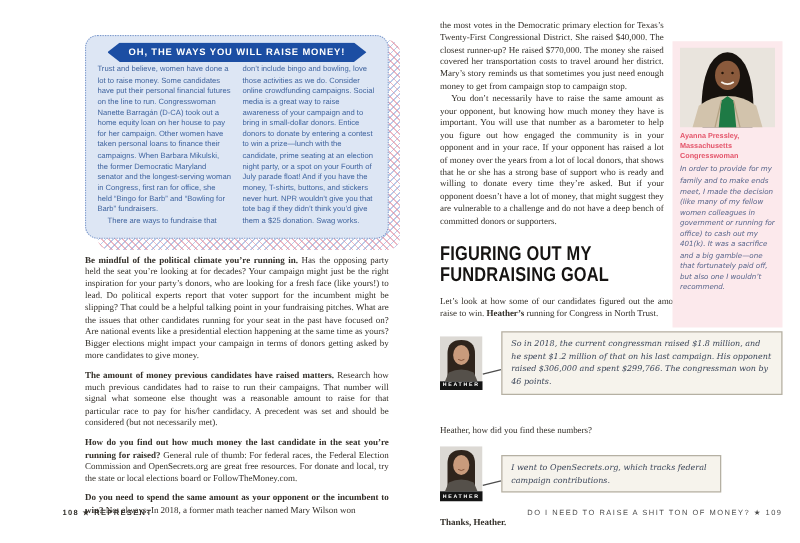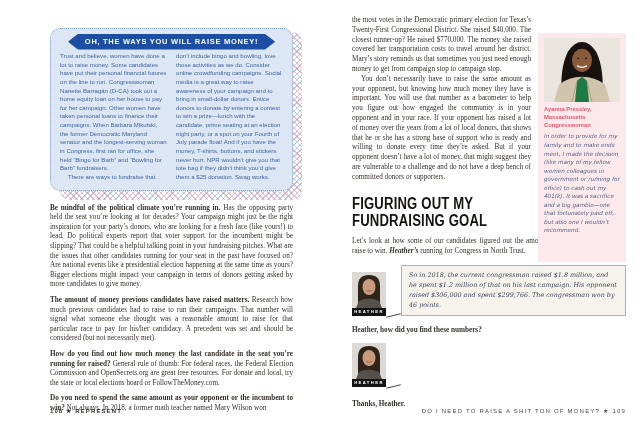--- a/index.html
+++ b/index.html
@@ -1,19 +1,19 @@
 <!DOCTYPE html>
 <html><head>
 <meta charset="utf-8">
 <style>
   html,body{margin:0;padding:0;background:#ffffff;}
   .spread{position:relative;width:640px;height:434px;background:#fff;overflow:hidden;font-family:"Liberation Serif",serif;}
 
   
-  .left-page{position:absolute;left:50px;top:28px;width:243px;}
+  .left-page{position:absolute;left:68px;top:28px;width:243px;}
   .boxwrap{position:relative;margin-bottom:13px;}
   .boxwrap::after{content:"";position:absolute;z-index:0;top:4px;left:10px;right:-9px;bottom:-9px;border-radius:10px;
     background:
       repeating-linear-gradient(45deg,rgba(224,130,150,.55) 0 1px,transparent 1px 4px),
       repeating-linear-gradient(-45deg,rgba(130,160,215,.55) 0 1px,transparent 1px 4px);}
   .bluebox{position:relative;z-index:1;background:#dde6f4;border:1px dotted #7d99cc;border-radius:10px;padding:23px 9px 8px 9px;}
   .ribbon{position:absolute;top:5px;left:50%;transform:translateX(-50%);white-space:nowrap;background:#1c4ea3;color:#fff;
     font:700 7.5px/1 "Liberation Sans",sans-serif;letter-spacing:.7px;padding:4px 17px;
     clip-path:polygon(0 50%,10px 0,calc(100% - 10px) 0,100% 50%,calc(100% - 10px) 100%,10px 100%);}
   .boxcols{display:flex;gap:9px;}
@@ -26,32 +26,32 @@
 
   .footer-left{position:absolute;left:50px;bottom:20px;font:700 6px "Liberation Sans",sans-serif;letter-spacing:1.1px;color:#33302b;}
 
   
   .right-page{position:absolute;left:352px;top:16px;width:274px;}
   .maincol{width:179px;}
   .rp-para{margin:0;font-size:7.2px;line-height:9.8px;color:#34302a;text-align:justify;}
   .rp-para.indent{text-indent:9px;}
   .rp-heading{margin-top:12px;font:800 16px/1.08 "Liberation Sans",sans-serif;color:#161412;transform:scaleX(.82);transform-origin:left;letter-spacing:.2px;}
   .intro{margin:8px 0 0 0;width:273px;font-size:7.2px;line-height:9.8px;color:#34302a;text-align:justify;}
-  .intro .bold{font-weight:700;font-style:italic;}
+  .intro .bold{font-weight:700;}
 
-  .bubble-row{display:flex;align-items:flex-end;margin-top:8px;}
+  .bubble-row{display:flex;align-items:center;margin-top:8px;}
   .avatar{width:34px;flex:0 0 34px;}
   .avatar svg{display:block;width:34px;height:36px;}
   .avatar-label{background:#141414;color:#fff;font:700 4.2px/1 "Liberation Sans",sans-serif;letter-spacing:1.4px;text-align:center;padding:1.5px 0;}
   .connector{width:15px;flex:0 0 15px;border-top:1px solid #4c4c4c;margin-top:15px;transform:rotate(-14deg);}
   .bubble{background:#f6f3ec;border:1px solid #b5b0a3;padding:4px 7px;font:italic 6.4px/1.6 "DejaVu Serif",serif;color:#3c4659;}
   .bubble.b1{flex:1;}
   .bubble.b2{width:160px;}
 
-  .question{margin:10px 0 0 0;font-size:7.2px;line-height:9.8px;color:#34302a;font-weight:bold;}
+  .question{margin:24px 0 0 0;font-size:7.2px;line-height:9.8px;color:#34302a;}
   .thanks{margin:13px 0 0 0;font-size:7.2px;line-height:9.8px;color:#34302a;font-weight:bold;}
 
   .footer-right{position:absolute;left:352px;width:274px;bottom:20px;text-align:right;font:6px "Liberation Sans",sans-serif;letter-spacing:1.2px;color:#4c4c4c;}
 
   
   .sidebar{position:absolute;left:538px;top:33px;width:88px;height:229px;background:#fce9ec;padding:5px 6px;box-sizing:border-box;}
   .sidebar svg{display:block;width:76px;height:64px;}
   .sb-name{margin-top:4px;font:700 5.8px/1.35 "Liberation Sans",sans-serif;color:#e4556b;}
   .sb-quote{margin-top:3px;font:italic 5.7px/1.5 "DejaVu Sans",sans-serif;color:#56648a;}
 </style>
@@ -118,20 +118,21 @@
         <svg viewBox="0 0 34 36" preserveAspectRatio="none">
           <rect width="34" height="36" fill="#dcd9d4"></rect>
           <path d="M6 36 L6 14 Q6 3 17 3 Q28 3 28 14 L28 36 Z" fill="#2f241c"></path>
           <ellipse cx="17" cy="15" rx="6.5" ry="8" fill="#c99b7c"></ellipse>
           <path d="M14.5 18.5 Q17 20.3 19.5 18.5" stroke="#7a4a33" stroke-width="0.7" fill="none"></path>
           <path d="M4 36 L7 29 Q17 24 27 29 L30 36 Z" fill="#55504a"></path>
         </svg>
         <div class="avatar-label">HEATHER</div>
       </div>
       <div class="connector"></div>
+      <div class="bubble b2">I went to OpenSecrets.org, which tracks federal campaign contributions.</div>
     </div>
 
     <p class="thanks">Thanks, Heather.</p>
   </div>
 
   <div class="sidebar">
     <svg viewBox="0 0 76 66" preserveAspectRatio="none">
       <rect width="76" height="66" fill="#e9e4dd"></rect>
       <path d="M18 66 Q15 32 24 14 Q30 4 38 4 Q46 4 52 14 Q61 32 58 66 Z" fill="#17120e"></path>
       <ellipse cx="38" cy="23" rx="10" ry="12" fill="#8a5a3c"></ellipse>

